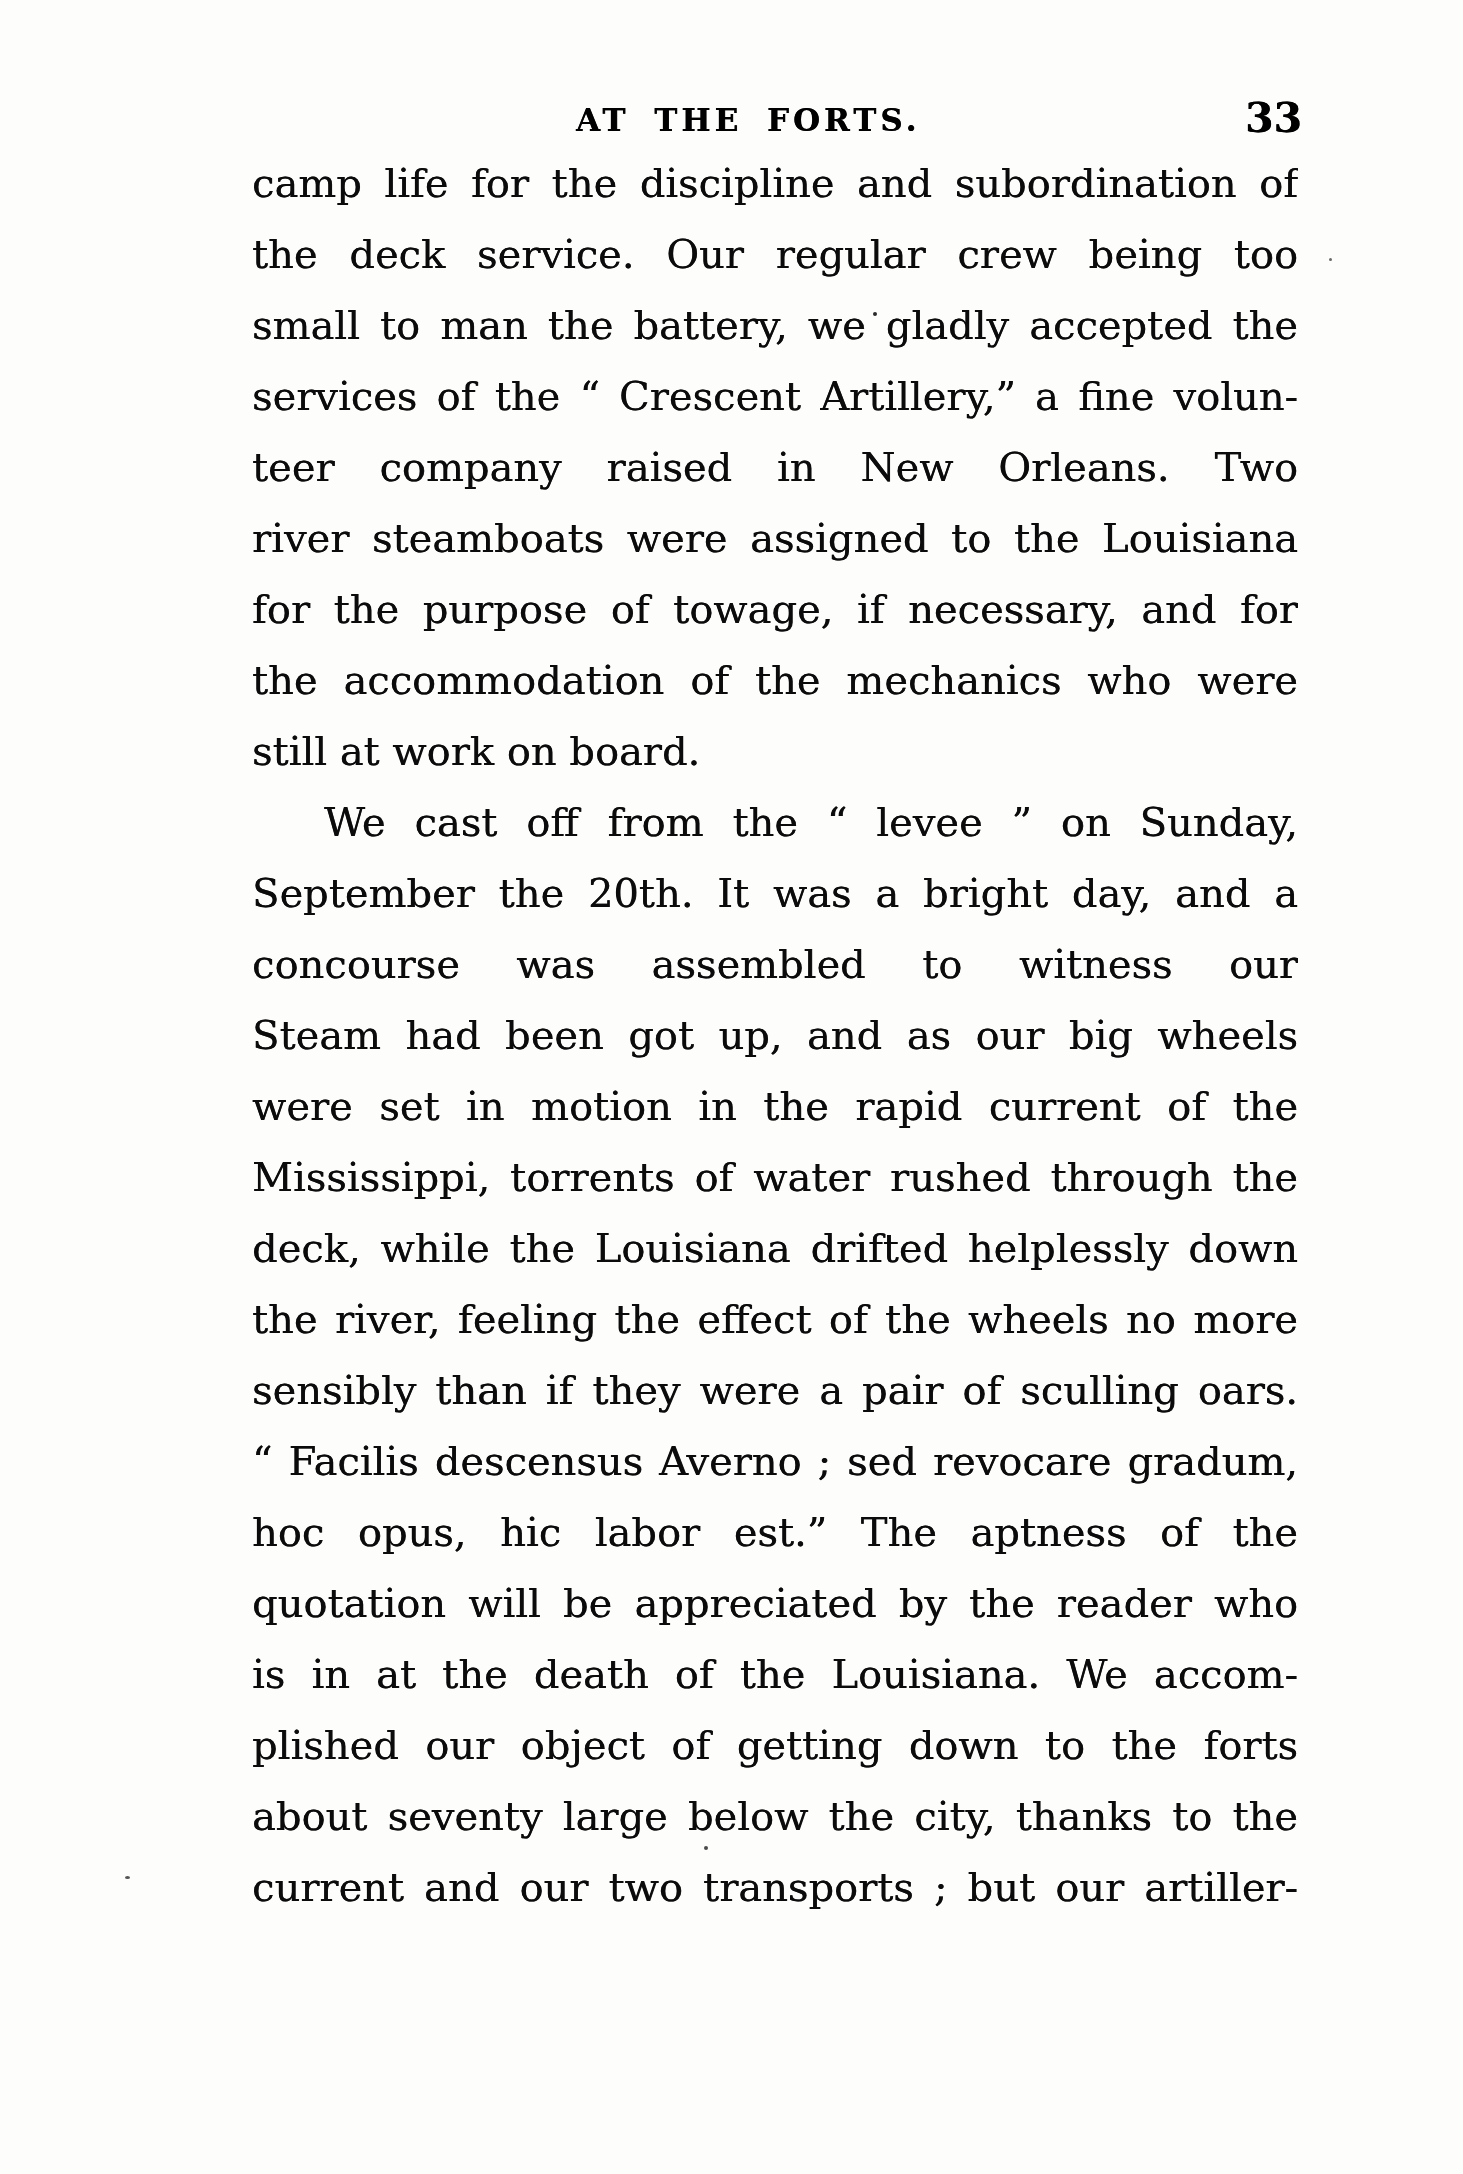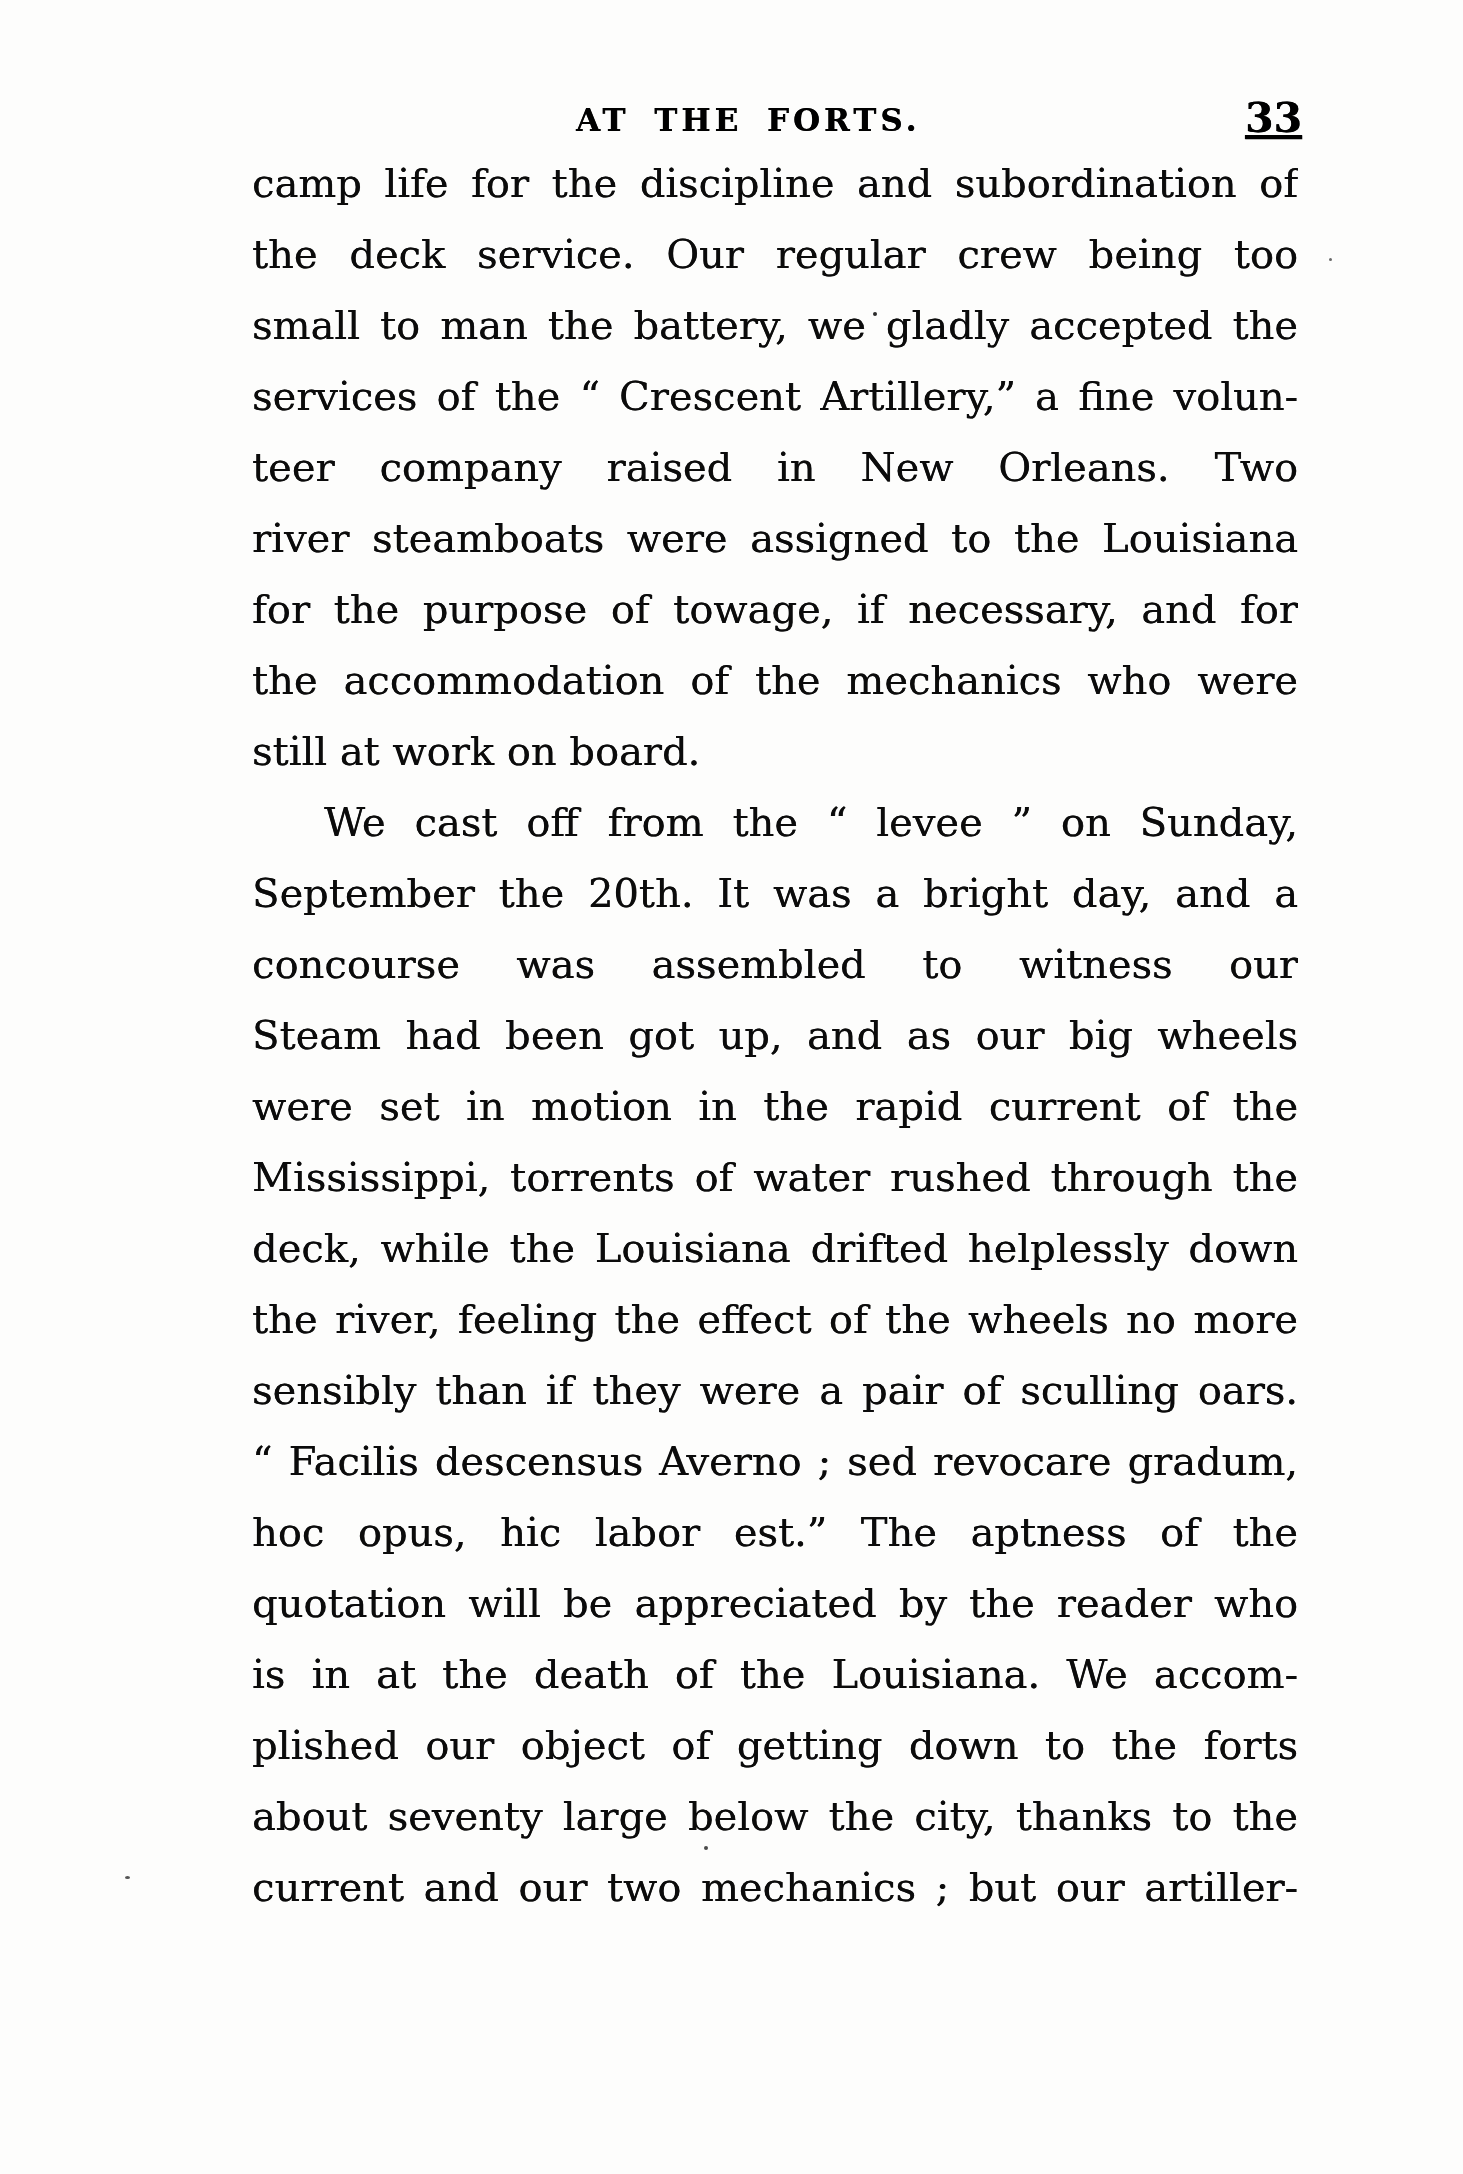--- a/index.html
+++ b/index.html
@@ -38,21 +38,20 @@
     white-space: nowrap;
     text-shadow: 0.3px 0.3px 0.5px rgba(0,0,0,0.9);
   }
   .page-num {
     position: absolute;
     top: -6px;
     right: 0;
     font-size: 41px;
     font-weight: 700;
     text-shadow: 0.3px 0.3px 0.5px rgba(0,0,0,0.9);
-    text-decoration: underline;
   }
   .bodytext {
     position: absolute;
     left: 240px;
     top: 148px;
     width: 1058px;
     font-size: 40px;
     line-height: 71px;
     color: #0b0b0b;
     text-shadow: 0.3px 0.3px 0.45px rgba(0,0,0,0.85);
@@ -114,21 +113,21 @@
       <div class="line">Mississippi, torrents of water rushed through the</div>
       <div class="line">deck, while the Louisiana drifted helplessly down</div>
       <div class="line">the river, feeling the effect of the wheels no more</div>
       <div class="line">sensibly than if they were a pair of sculling oars.</div>
       <div class="line">“ Facilis descensus Averno ; sed revocare gradum,</div>
       <div class="line">hoc opus, hic labor est.”  The aptness of the</div>
       <div class="line">quotation will be appreciated by the reader who</div>
       <div class="line">is in at the death of the Louisiana.  We accom-</div>
       <div class="line">plished our object of getting down to the forts</div>
       <div class="line">about seventy large below the city, thanks to the</div>
-      <div class="line">current and our two mechanics ; but our artiller-</div>
+      <div class="line">current and our two transports ; but our artiller-</div>
     </div>
 
   </div>
 
   <span class="speck speck1"></span>
   <span class="speck speck2"></span>
   <span class="speck speck3"></span>
   <span class="speck speck4"></span>
 
 </div>

